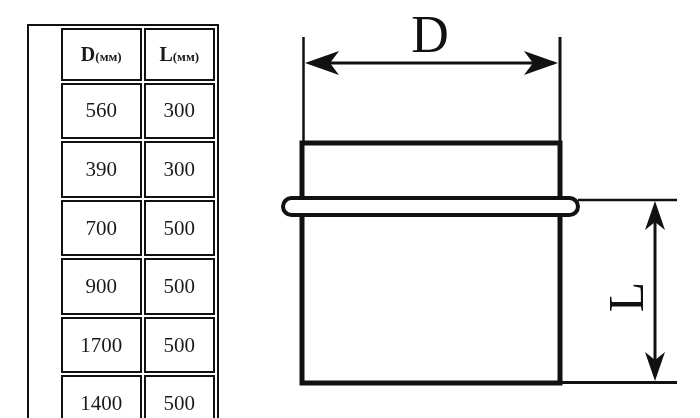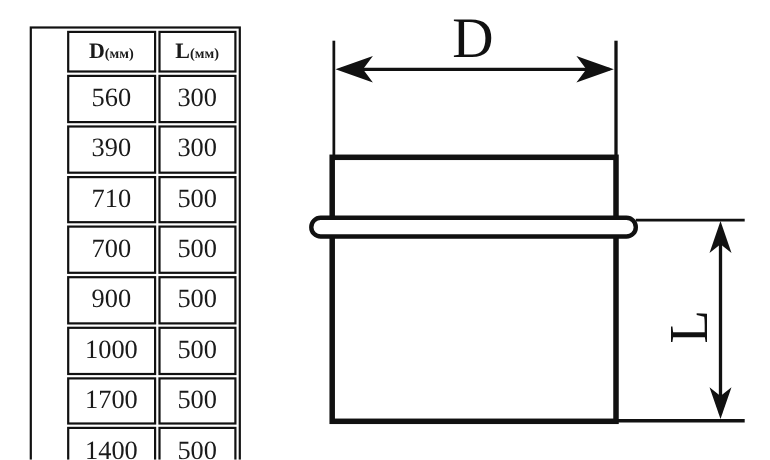--- a/index.html
+++ b/index.html
@@ -33,21 +33,21 @@
   }
   table.dim-table th,
   table.dim-table td {
     border: 2px solid #111111;
     text-align: center;
     vertical-align: middle;
     padding: 0;
     background: #ffffff;
   }
   table.dim-table td {
-    font-size: 24px;
+    font-size: 21px;
     font-weight: normal;
   }
   .hdr-main {
     font-size: 20px;
     font-weight: bold;
   }
   .hdr-sub {
     font-size: 13px;
     font-weight: bold;
   }
@@ -90,33 +90,25 @@
     </tr>
     <tr>
       <td>560</td>
       <td>300</td>
     </tr>
     <tr>
       <td>390</td>
       <td>300</td>
     </tr>
     <tr>
-      <td>710</td>
-      <td>500</td>
-    </tr>
-    <tr>
       <td>700</td>
       <td>500</td>
     </tr>
     <tr>
       <td>900</td>
-      <td>500</td>
-    </tr>
-    <tr>
-      <td>1000</td>
       <td>500</td>
     </tr>
     <tr>
       <td>1700</td>
       <td>500</td>
     </tr>
     <tr>
       <td>1400</td>
       <td>500</td>
     </tr>

